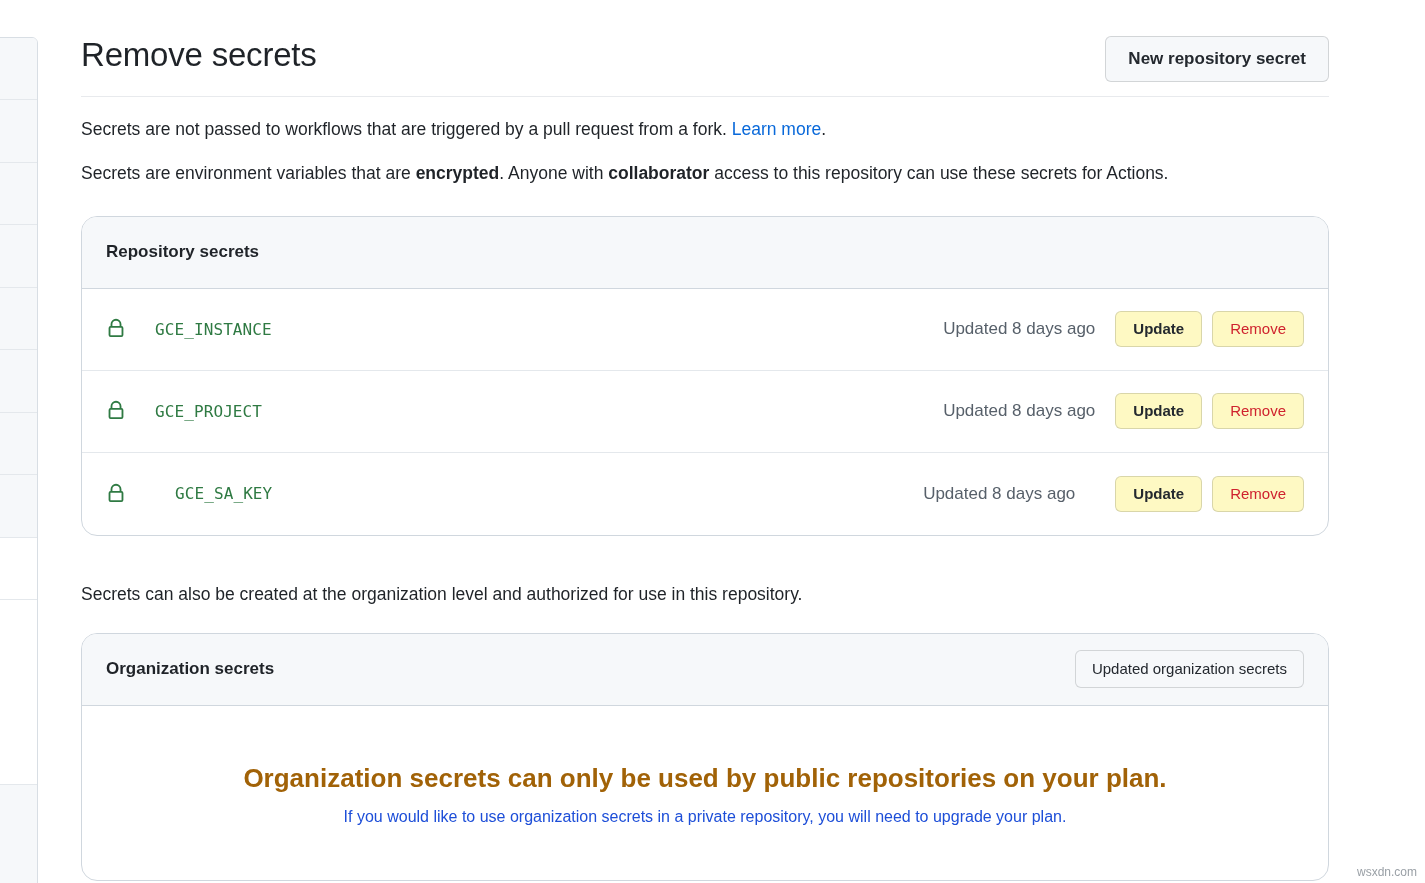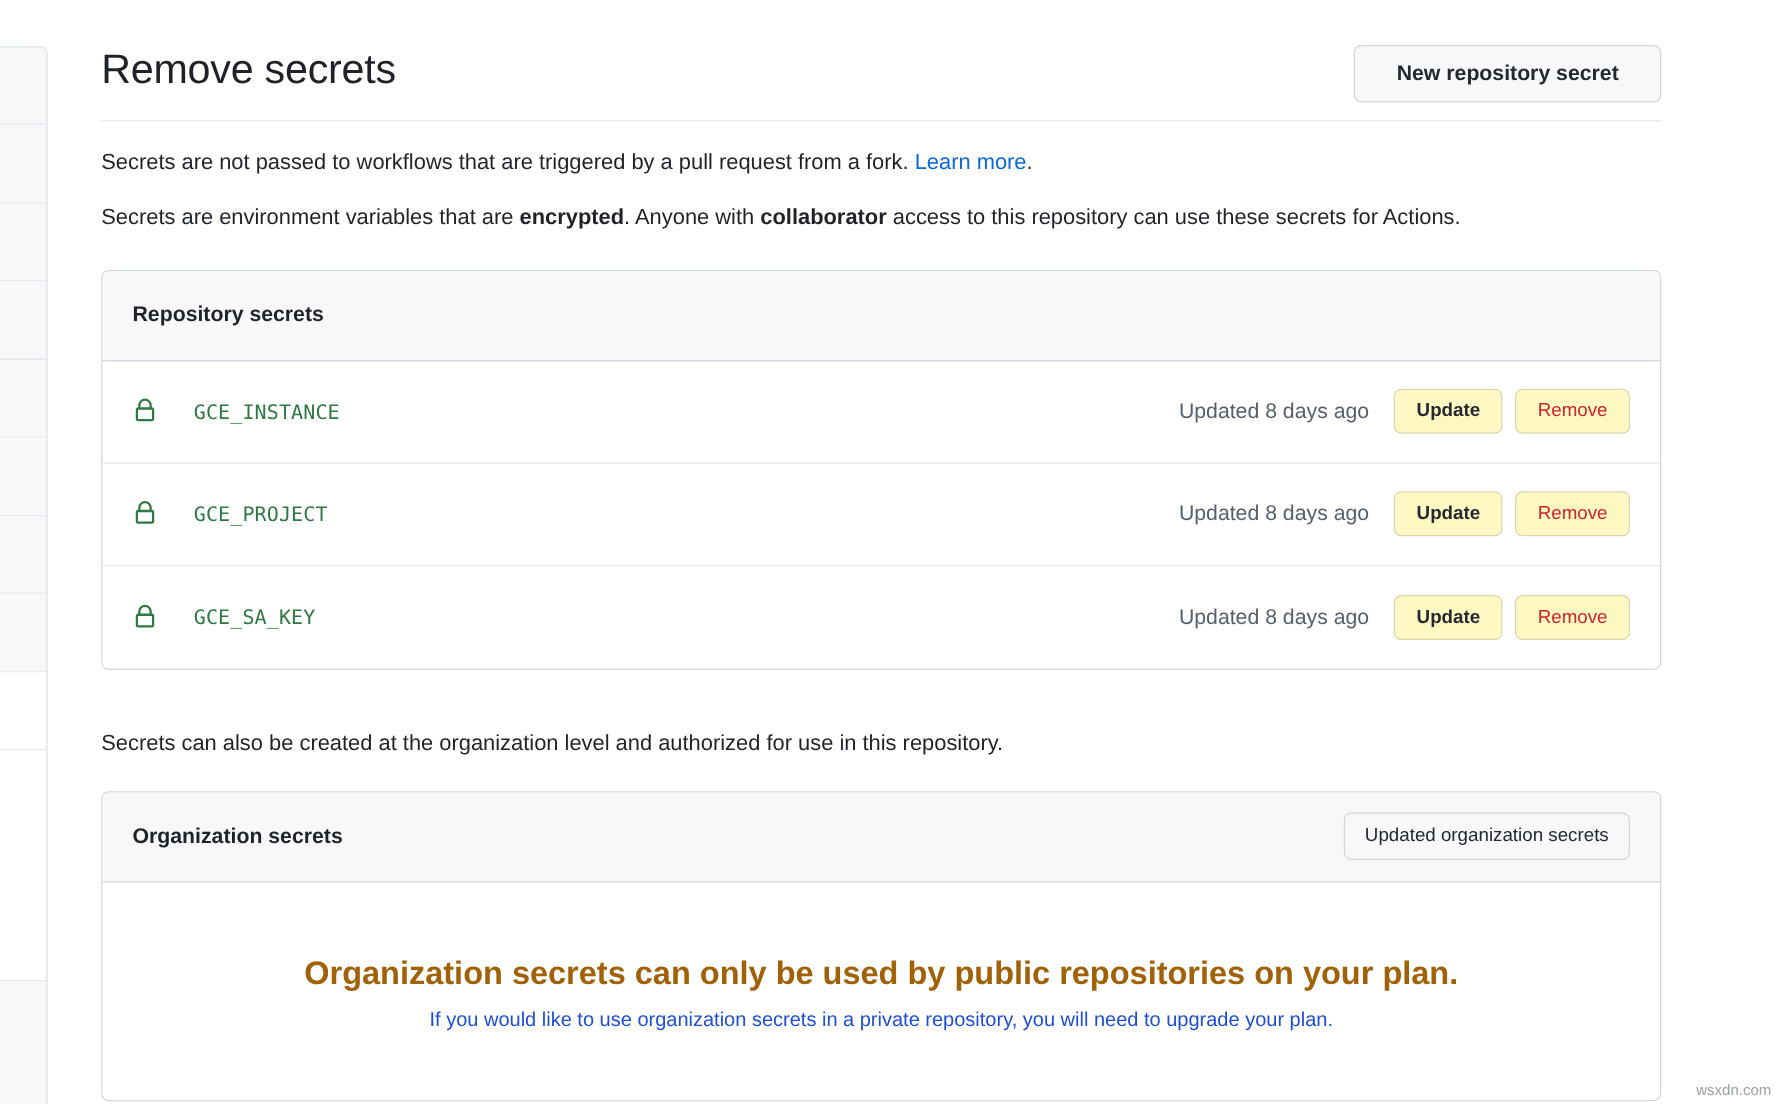--- a/index.html
+++ b/index.html
@@ -71,21 +71,21 @@
     background: #f6f8fa;
     border: 1px solid rgba(27,31,36,0.16);
     border-radius: 6px;
     padding: 10px 20px;
     line-height: 1.2;
     cursor: pointer;
     white-space: nowrap;
   }
   .btn-new-secret {
     font-size: 17px;
-    padding: 12px 33px;
+    padding: 12px 22px;
     margin-top: 2px;
   }
   .btn-sm {
     font-size: 15px;
     font-weight: 700;
     padding: 8px 17px;
     background: #fef9c3;
   }
   .btn-danger {
     color: #cf222e;
@@ -108,21 +108,21 @@
   .intro + .intro { padding-top: 16px; }
   .intro b { font-weight: 700; }
   .intro a {
     color: #0969da;
     text-decoration: none;
   }
 
   
   .card {
     border: 1px solid #d0d7de;
-    border-radius: 6px;
+    border-radius: 16px;
     background: #ffffff;
     overflow: hidden;
   }
   .card-header {
     background: #f6f8fa;
     border-bottom: 1px solid #d0d7de;
     padding: 0 24px;
     height: 72px;
     display: flex;
     align-items: center;
@@ -136,21 +136,21 @@
 
   #repo-secrets-card { margin-top: 29px; }
 
   .secret-row {
     display: flex;
     align-items: center;
     height: 82px;
     padding: 0 24px;
     border-bottom: 1px solid #e4e8ec;
   }
-  .secret-row:last-child { border-bottom: none; }
+  .secret-row:last-child { border-bottom: none; gap: 20px; }
   .lock-icon {
     width: 20px;
     height: 22px;
     flex: 0 0 20px;
     display: block;
   }
   .secret-name {
     font-family: "DejaVu Sans Mono", "Liberation Mono", monospace;
     font-size: 16px;
     color: #2f7a43;

